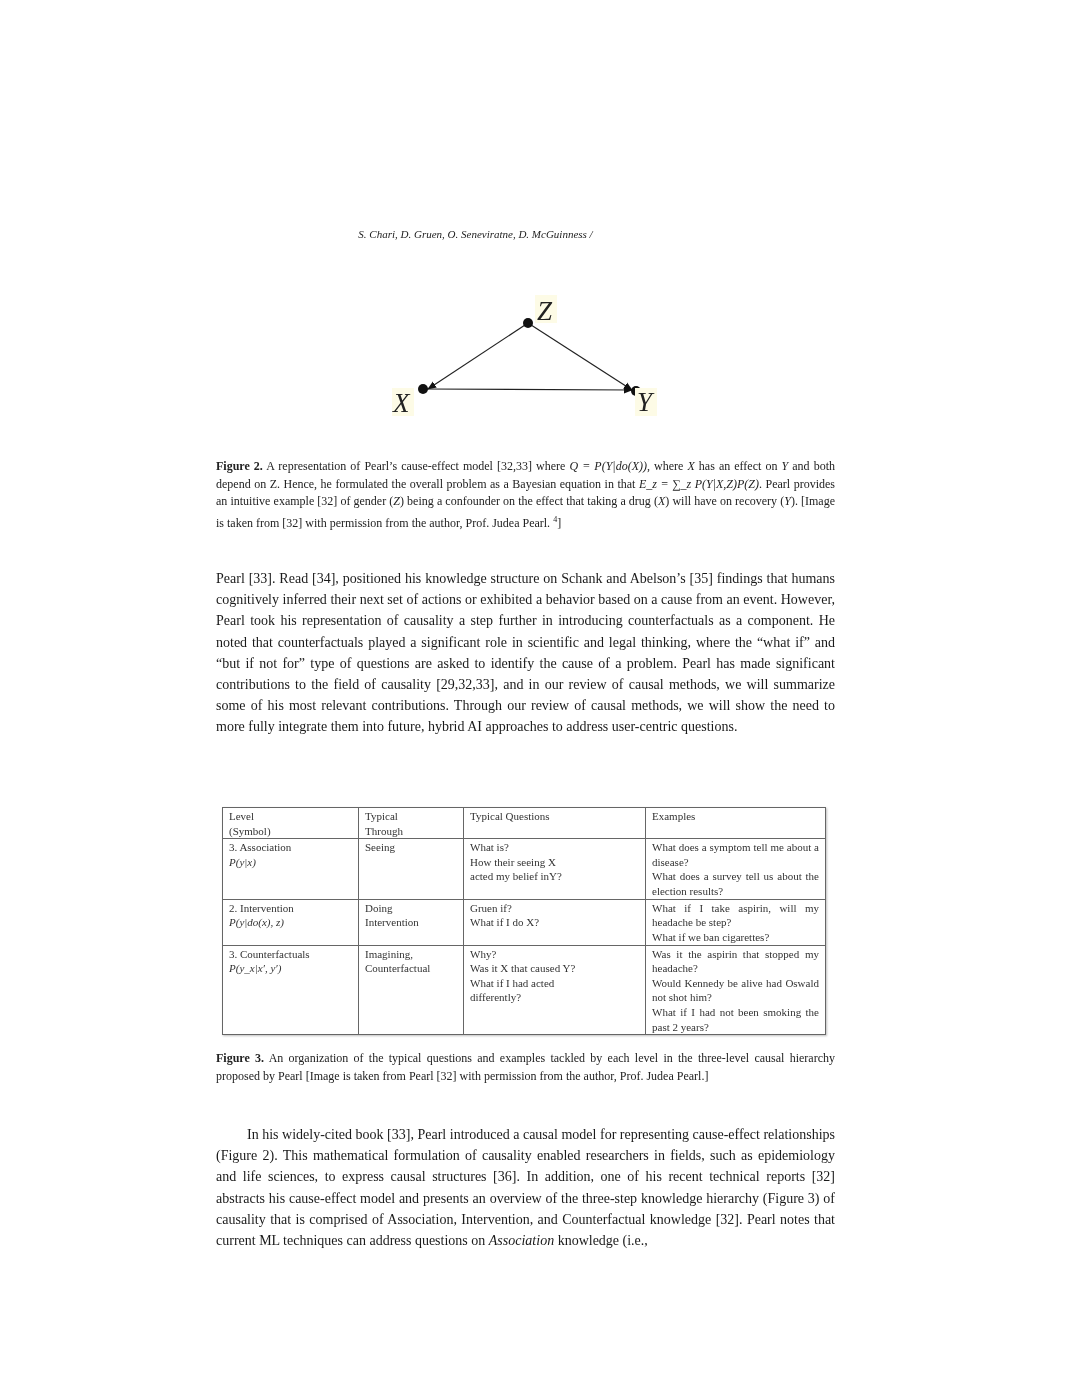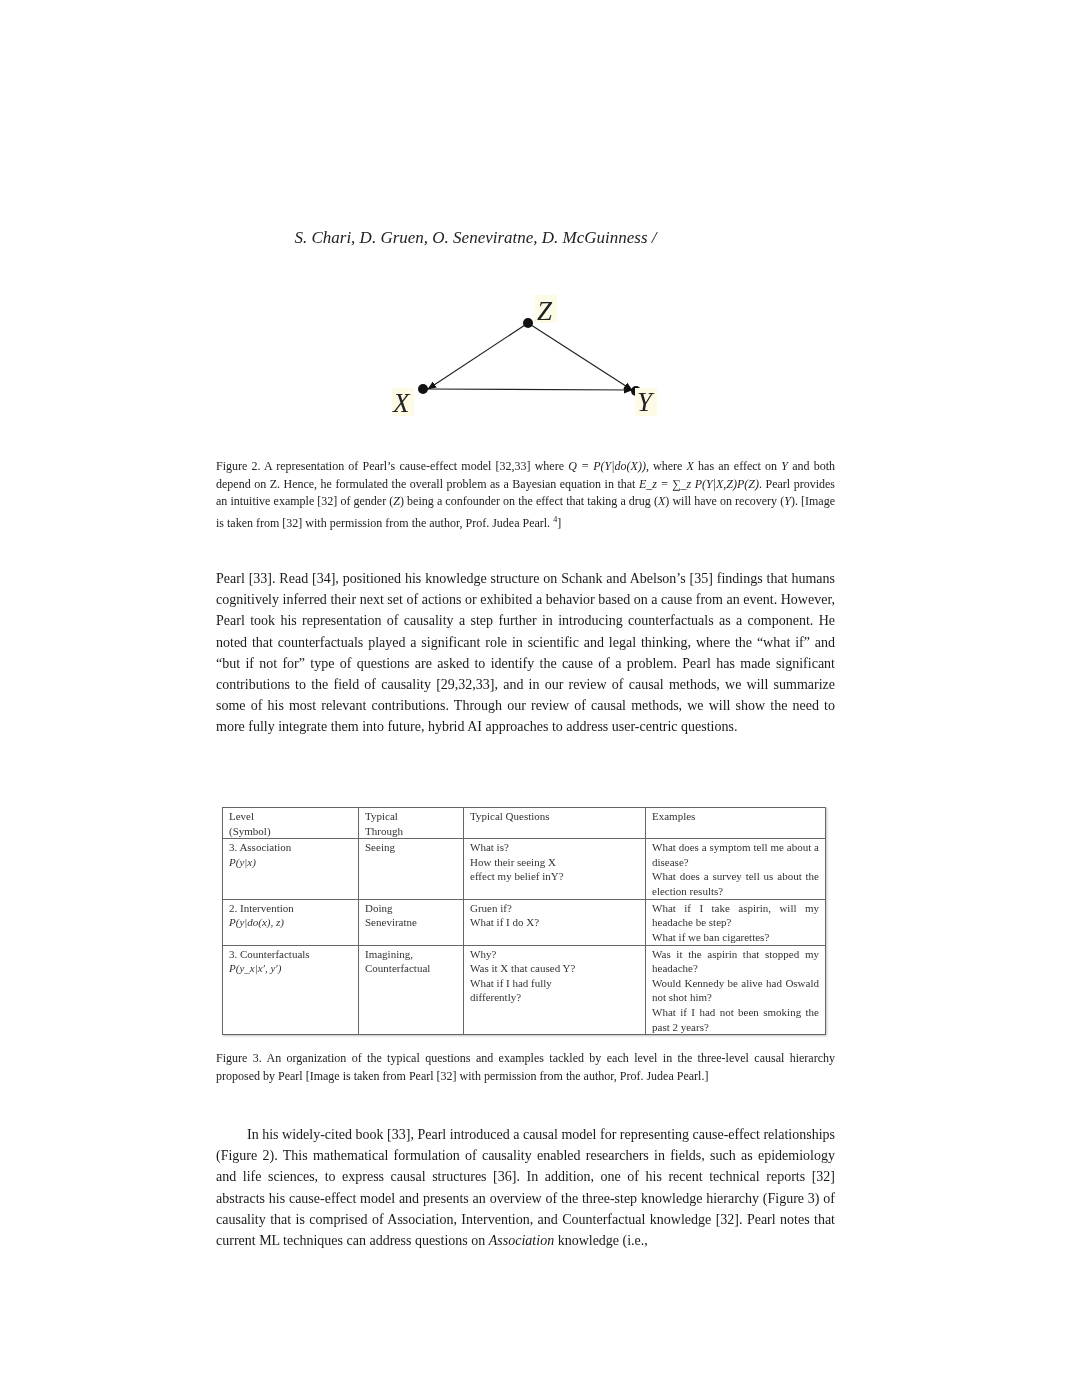--- a/index.html
+++ b/index.html
@@ -3,28 +3,28 @@
 <meta charset="utf-8">
 <style>
   html, body { margin: 0; padding: 0; }
   body {
     width: 1080px; height: 1398px; background: #ffffff; position: relative;
     font-family: "Liberation Serif", "DejaVu Serif", serif; color: #1a1a1a;
     overflow: hidden;
   }
   .running-head {
     position: absolute; top: 228px; left: 0; width: 951px; text-align: center;
-    font-style: italic; font-size: 17px; color: #222;
+    font-style: italic; font-size: 11px; color: #222;
   }
   .fig2 { position: absolute; top: 290px; left: 380px; width: 300px; height: 130px; }
   .caption {
     position: absolute; left: 216px; width: 619px; font-size: 12px; line-height: 17.6px;
     text-align: justify; color: #222;
   }
-  .caption b { font-weight: normal; margin-top: 48px; }
+  .caption b { font-weight: bold; margin-top: 48px; }
   .caption i { font-style: italic; }
   .fig2-caption { top: 458px; }
   .fig3-caption { top: 1050px; }
   .body-para {
     position: absolute; left: 216px; width: 619px; font-size: 14px; line-height: 21.2px;
     text-align: justify; color: #1a1a1a;
   }
   .para1 { top: 568px; }
   .para2 { top: 1124px; text-indent: 31px; }
   .table-wrap { position: absolute; top: 807px; left: 222px; width: 500px; }
@@ -101,35 +101,35 @@
       <td class="c1">
             <span class="line">3. Association</span>
             <span class="line math">P(y|x)</span>
           </td>
       <td class="c2">
             <span class="line">Seeing</span>
           </td>
       <td class="c3">
             <span class="line">What is?</span>
             <span class="line">How their seeing X</span>
-            <span class="line">effect my belief inY?</span>
+            <span class="line">acted my belief inY?</span>
           </td>
       <td class="c4">
             <span class="line">What does a symptom tell me about a disease?</span>
             <span class="line">What does a survey tell us about the election results?</span>
           </td>
     </tr>
     <tr class="r2">
       <td class="c1">
             <span class="line">2. Intervention</span>
             <span class="line math">P(y|do(x), z)</span>
           </td>
       <td class="c2">
             <span class="line">Doing</span>
-            <span class="line">Seneviratne</span>
+            <span class="line">Intervention</span>
           </td>
       <td class="c3">
             <span class="line">Gruen if?</span>
             <span class="line">What if I do X?</span>
           </td>
       <td class="c4">
             <span class="line">What if I take aspirin, will my headache be step?</span>
             <span class="line">What if we ban cigarettes?</span>
           </td>
     </tr>
@@ -138,21 +138,21 @@
             <span class="line">3. Counterfactuals</span>
             <span class="line math">P(y_x|x′, y′)</span>
           </td>
       <td class="c2">
             <span class="line">Imagining,</span>
             <span class="line">Counterfactual</span>
           </td>
       <td class="c3">
             <span class="line">Why?</span>
             <span class="line">Was it X that caused Y?</span>
-            <span class="line">What if I had fully</span>
+            <span class="line">What if I had acted</span>
             <span class="line">differently?</span>
           </td>
       <td class="c4">
             <span class="line">Was it the aspirin that stopped my headache?</span>
             <span class="line">Would Kennedy be alive had Oswald not shot him?</span>
             <span class="line">What if I had not been smoking the past 2 years?</span>
           </td>
     </tr>
   </tbody>
     </table>

